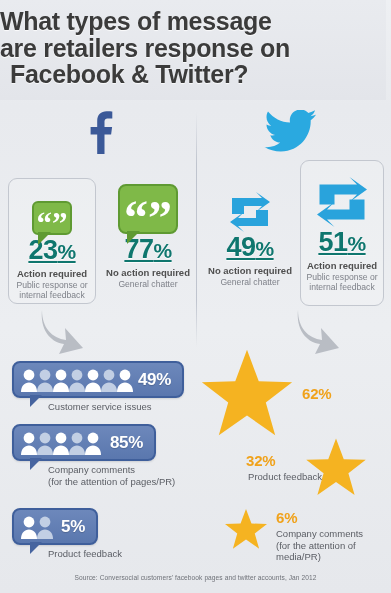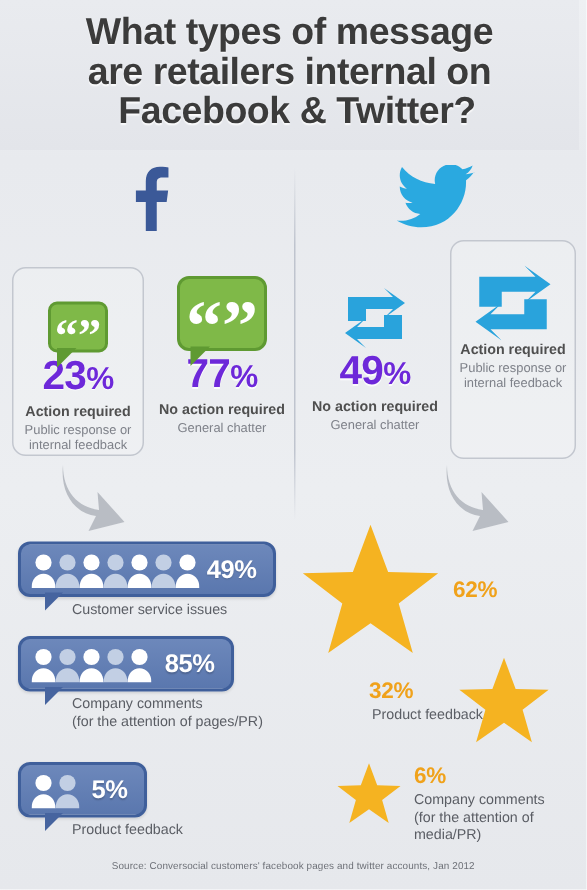--- a/index.html
+++ b/index.html
@@ -8,42 +8,42 @@
     font-family:"Liberation Sans",sans-serif;
     background:linear-gradient(180deg,#eef0f3 0%,#e8eaee 18%,#eceef1 55%,#e6e8ec 100%);
     position:relative;color:#4a4a4a;
   }
   .wrap{position:absolute;inset:0;}
 
   
   .header{
     position:absolute;left:0;top:0;width:386px;height:100px;
     background:linear-gradient(180deg,#e9ebef 0%,#e3e5ea 100%);
-    text-align:center;padding-top:8px;box-sizing:border-box;
+    padding-top:8px;box-sizing:border-box;
   }
   .header h1{
     margin:0;font-size:25px;line-height:26.5px;font-weight:bold;color:#3b3b3b;
     letter-spacing:-0.3px;text-shadow:0 1px 1px rgba(255,255,255,.85);
   }
   .header .l2{display:block;}
   .header .l3{display:block;margin-left:10px;}
 
   
   .vdiv{position:absolute;left:196px;top:112px;width:1px;height:235px;
     background:linear-gradient(180deg,rgba(180,185,195,0) 0%,#bfc4ce 22%,#bfc4ce 80%,rgba(180,185,195,0) 100%);}
 
   
   .fb-logo{position:absolute;left:80px;top:108px;width:40px;height:46px;}
   .tw-logo{position:absolute;left:262px;top:110px;width:56px;height:42px;}
 
   
   .panel{position:absolute;box-sizing:border-box;text-align:center;}
   .panel.boxed{border:1.6px solid #c3c7cf;border-radius:9px;background:rgba(255,255,255,.16);}
-  .pct{font-size:27px;font-weight:bold;color:#6d28d9;letter-spacing:-0.5px;line-height:30px;
-       text-shadow:0 1px 0 rgba(255,255,255,.8);}
+  .pct{font-size:27px;font-weight:bold;color:#0f766e;letter-spacing:-0.5px;line-height:30px;
+       text-shadow:0 1px 0 rgba(255,255,255,.8);text-decoration:underline;}
   .pct .sign{font-size:21px;font-weight:bold;}
   .lab{font-size:9.5px;font-weight:bold;color:#4f4f4f;line-height:11px;margin-top:1px;}
   .sub{font-size:8.6px;color:#7e8189;line-height:10px;margin-top:1px;}
 
   .bub-wrap{display:flex;justify-content:center;align-items:flex-end;}
 
   
   .bubble{position:relative;background:#7fb948;border:2.5px solid #5f9a32;border-radius:8px;
     display:flex;align-items:center;justify-content:center;}
   .bubble:after{content:"";position:absolute;left:12%;bottom:-12px;width:0;height:0;
@@ -79,21 +79,21 @@
     font-size:6.6px;color:#6e7178;letter-spacing:.08px;}
 </style>
 </head>
 <body>
 
 <div class="wrap">
 
   <div class="header">
     <h1>
       <span class="l1">What types of message</span>
-      <span class="l2">are retailers internal on</span>
+      <span class="l2">are retailers response on</span>
       <span class="l3">Facebook &amp; Twitter?</span>
     </h1>
   </div>
 
   <div class="vdiv"></div>
 
   <svg class="fb-logo" viewBox="0 0 40 46">
     <path d="M24.5 46V26.6h6.6l1-7.6h-7.6v-4.9c0-2.2.6-3.7 3.8-3.7h4V3.6C31.6 3.4 29.3 3.2 26.6 3.2c-5.6 0-9.4 3.4-9.4 9.7V19h-6.6v7.6h6.6V46z" fill="#3b5998"></path>
   </svg>
 
@@ -138,20 +138,21 @@
     <div class="sub">General chatter</div>
   </div>
 
   <div class="panel boxed" style="left:300px;top:160px;width:84px;height:146px;padding-top:6px;">
     <div class="bub-wrap" style="height:60px;">
       <svg class="rt" width="60" height="50" viewBox="0 0 48 40">
         <path d="M12 6h24l-6-6 14 10-14 10 6-6H18v8H6V6z" fill="#29a3dc"></path>
         <path d="M36 34H12l6 6L4 30l14-10-6 6h18v-8h12v16z" fill="#29a3dc"></path>
       </svg>
     </div>
+    <div class="pct"><span>51</span><span class="sign">%</span></div>
     <div class="lab">Action required</div>
     <div class="sub">
       <span>Public response or</span><br>
       <span>internal feedback</span>
     </div>
   </div>
 
   <svg class="arrow" style="left:36px;top:306px;" width="50" height="48" viewBox="0 0 50 48">
     <path d="M6 4C6 22 16 32 30 34l-1-12 18 20-24 6 5-10C13 36 4 22 6 4z" fill="#b9bdc4"></path>
   </svg>

